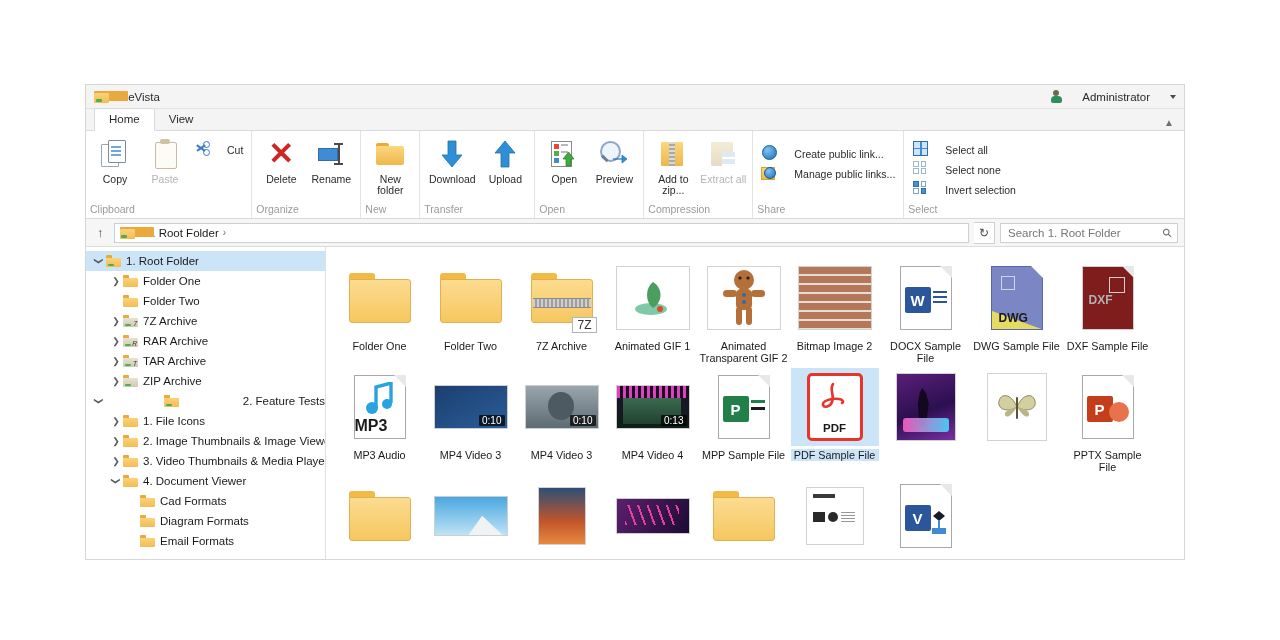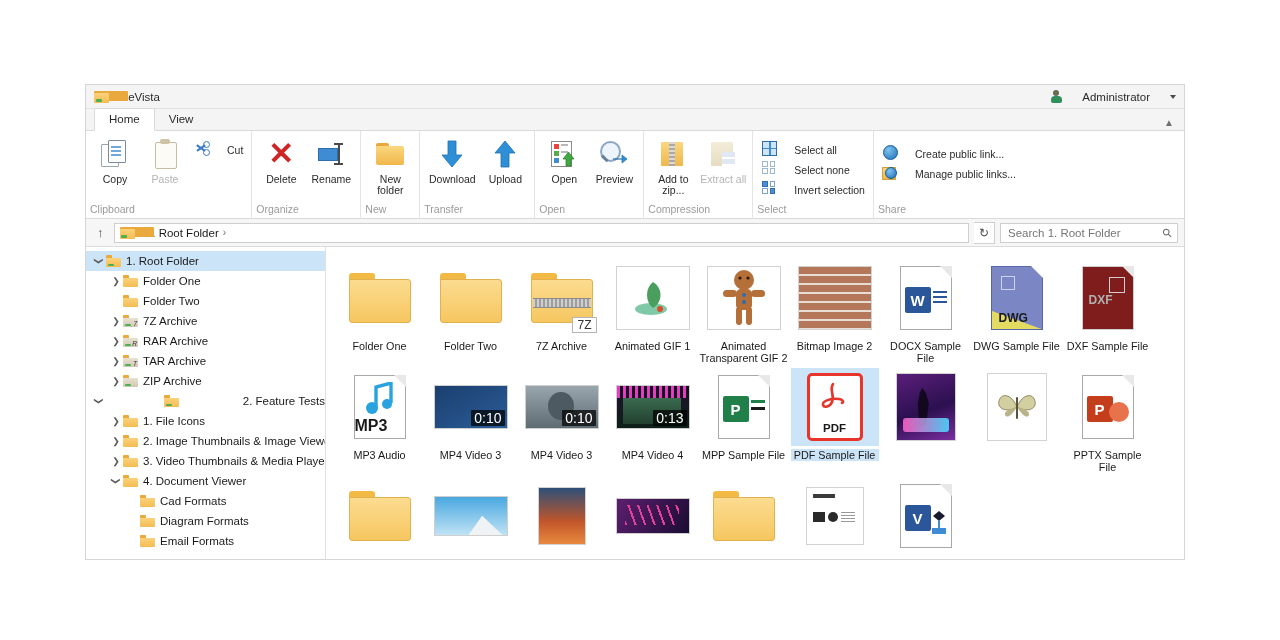--- a/index.html
+++ b/index.html
@@ -118,21 +118,21 @@
   .bigfolder{width:62px;height:50px;position:relative;}
   .bigfolder .tb3{position:absolute;left:0;top:0;width:26px;height:7px;background:#f2b944;border-radius:3px 3px 0 0;}
   .bigfolder .bd3{position:absolute;left:0;top:6px;width:62px;height:44px;background:linear-gradient(#fcdc90,#f6c760);border-radius:2px 3px 3px 3px;border:1px solid #e0b14e;box-sizing:border-box;}
   .zipstrip{position:absolute;left:2px;top:25px;width:58px;height:8px;background:repeating-linear-gradient(90deg,#cfcfcf 0 2px,#9e9e9e 2px 4px);border-top:1px solid #8a8a8a;border-bottom:1px solid #8a8a8a;}
   .ziptag{position:absolute;right:-4px;bottom:-10px;background:#fff;border:1px solid #b4b4b4;font-size:12px;padding:0 4px;color:#333;}
   .photo{width:72px;height:62px;border:1px solid #d2d2d2;background:#fff;display:flex;align-items:center;justify-content:center;overflow:hidden;}
   .docpage{width:50px;height:62px;background:#fff;border:1px solid #a8a8a8;position:relative;}
   .docpage .fold{position:absolute;right:-1px;top:-1px;border-left:12px solid transparent;border-top:12px solid #e8e8e8;}
   .badge{position:absolute;font-weight:bold;color:#fff;display:flex;align-items:center;justify-content:center;border-radius:2px;}
   .vthumb{width:72px;height:42px;position:relative;overflow:hidden;border:1px solid #cfcfcf;}
-  .vdur{position:absolute;right:2px;bottom:2px;background:rgba(0,0,0,.72);color:#fff;font-size:14px;padding:0 3px;border-radius:1px;}
+  .vdur{position:absolute;right:2px;bottom:2px;background:rgba(0,0,0,.72);color:#fff;font-size:10px;padding:0 3px;border-radius:1px;}
 </style>
 </head>
 <body>
 
 <div id="app">
 
   <div class="titlebar">
     <div class="tb-left">
       <span class="folder-ico">
           <i class="tab"></i>
@@ -290,80 +290,80 @@
           <span class="icon32 i-extract">
               <i class="f"></i>
             <i class="g" style="background:repeating-linear-gradient(#dfe8f3 0 5px,#fff 5px 7px)"></i>
             </span>
           <span class="lbl">Extract all</span>
         </div>
       </div>
       <div class="grp-label">Compression</div>
     </div>
 
-    <div class="grp" style="min-width:100px">
-      <div class="grp-items">
-        <div class="smallcol">
-          <div class="smallbtn">
-            <span class="icon16">
-                <span class="i-selall">
-                  <i></i>
-                  <i></i>
-                  <i></i>
-                  <i></i>
-                </span>
-              </span>
-            <span class="lbl">Select all</span>
-          </div>
-          <div class="smallbtn">
-            <span class="icon16">
-                <span class="selnone">
-                  <i></i>
-                  <i></i>
-                  <i></i>
-                  <i></i>
-                </span>
-              </span>
-            <span class="lbl">Select none</span>
-          </div>
-          <div class="smallbtn">
-            <span class="icon16">
-                <span class="invsel">
-                  <i class="on"></i>
-                  <i></i>
-                  <i></i>
-                  <i class="on"></i>
-                </span>
-              </span>
-            <span class="lbl">Invert selection</span>
-          </div>
-        </div>
-      </div>
-      <div class="grp-label">Select</div>
-    </div>
-
     <div class="grp" style="min-width:118px">
       <div class="grp-items">
         <div class="smallcol" style="padding-top:8px">
           <div class="smallbtn">
             <span class="icon16">
                 <i class="i-globe"></i>
               </span>
             <span class="lbl">Create public link...</span>
           </div>
           <div class="smallbtn">
             <span class="icon16">
                 <i class="i-globe2"></i>
                 <i class="i-globe" style="left:3px;top:3px;width:10px;height:10px"></i>
               </span>
             <span class="lbl">Manage public links...</span>
           </div>
         </div>
       </div>
       <div class="grp-label">Share</div>
+    </div>
+
+    <div class="grp" style="min-width:100px">
+      <div class="grp-items">
+        <div class="smallcol">
+          <div class="smallbtn">
+            <span class="icon16">
+                <span class="i-selall">
+                  <i></i>
+                  <i></i>
+                  <i></i>
+                  <i></i>
+                </span>
+              </span>
+            <span class="lbl">Select all</span>
+          </div>
+          <div class="smallbtn">
+            <span class="icon16">
+                <span class="selnone">
+                  <i></i>
+                  <i></i>
+                  <i></i>
+                  <i></i>
+                </span>
+              </span>
+            <span class="lbl">Select none</span>
+          </div>
+          <div class="smallbtn">
+            <span class="icon16">
+                <span class="invsel">
+                  <i class="on"></i>
+                  <i></i>
+                  <i></i>
+                  <i class="on"></i>
+                </span>
+              </span>
+            <span class="lbl">Invert selection</span>
+          </div>
+        </div>
+      </div>
+      <div class="grp-label">Select</div>
     </div>
   </div>
 
   <div class="addrbar">
     <span class="upbtn">↑</span>
     <div class="crumbbox">
       <span class="folder-ico">
           <i class="tab"></i>
           <i class="body"></i>
           <i class="grn"></i>

